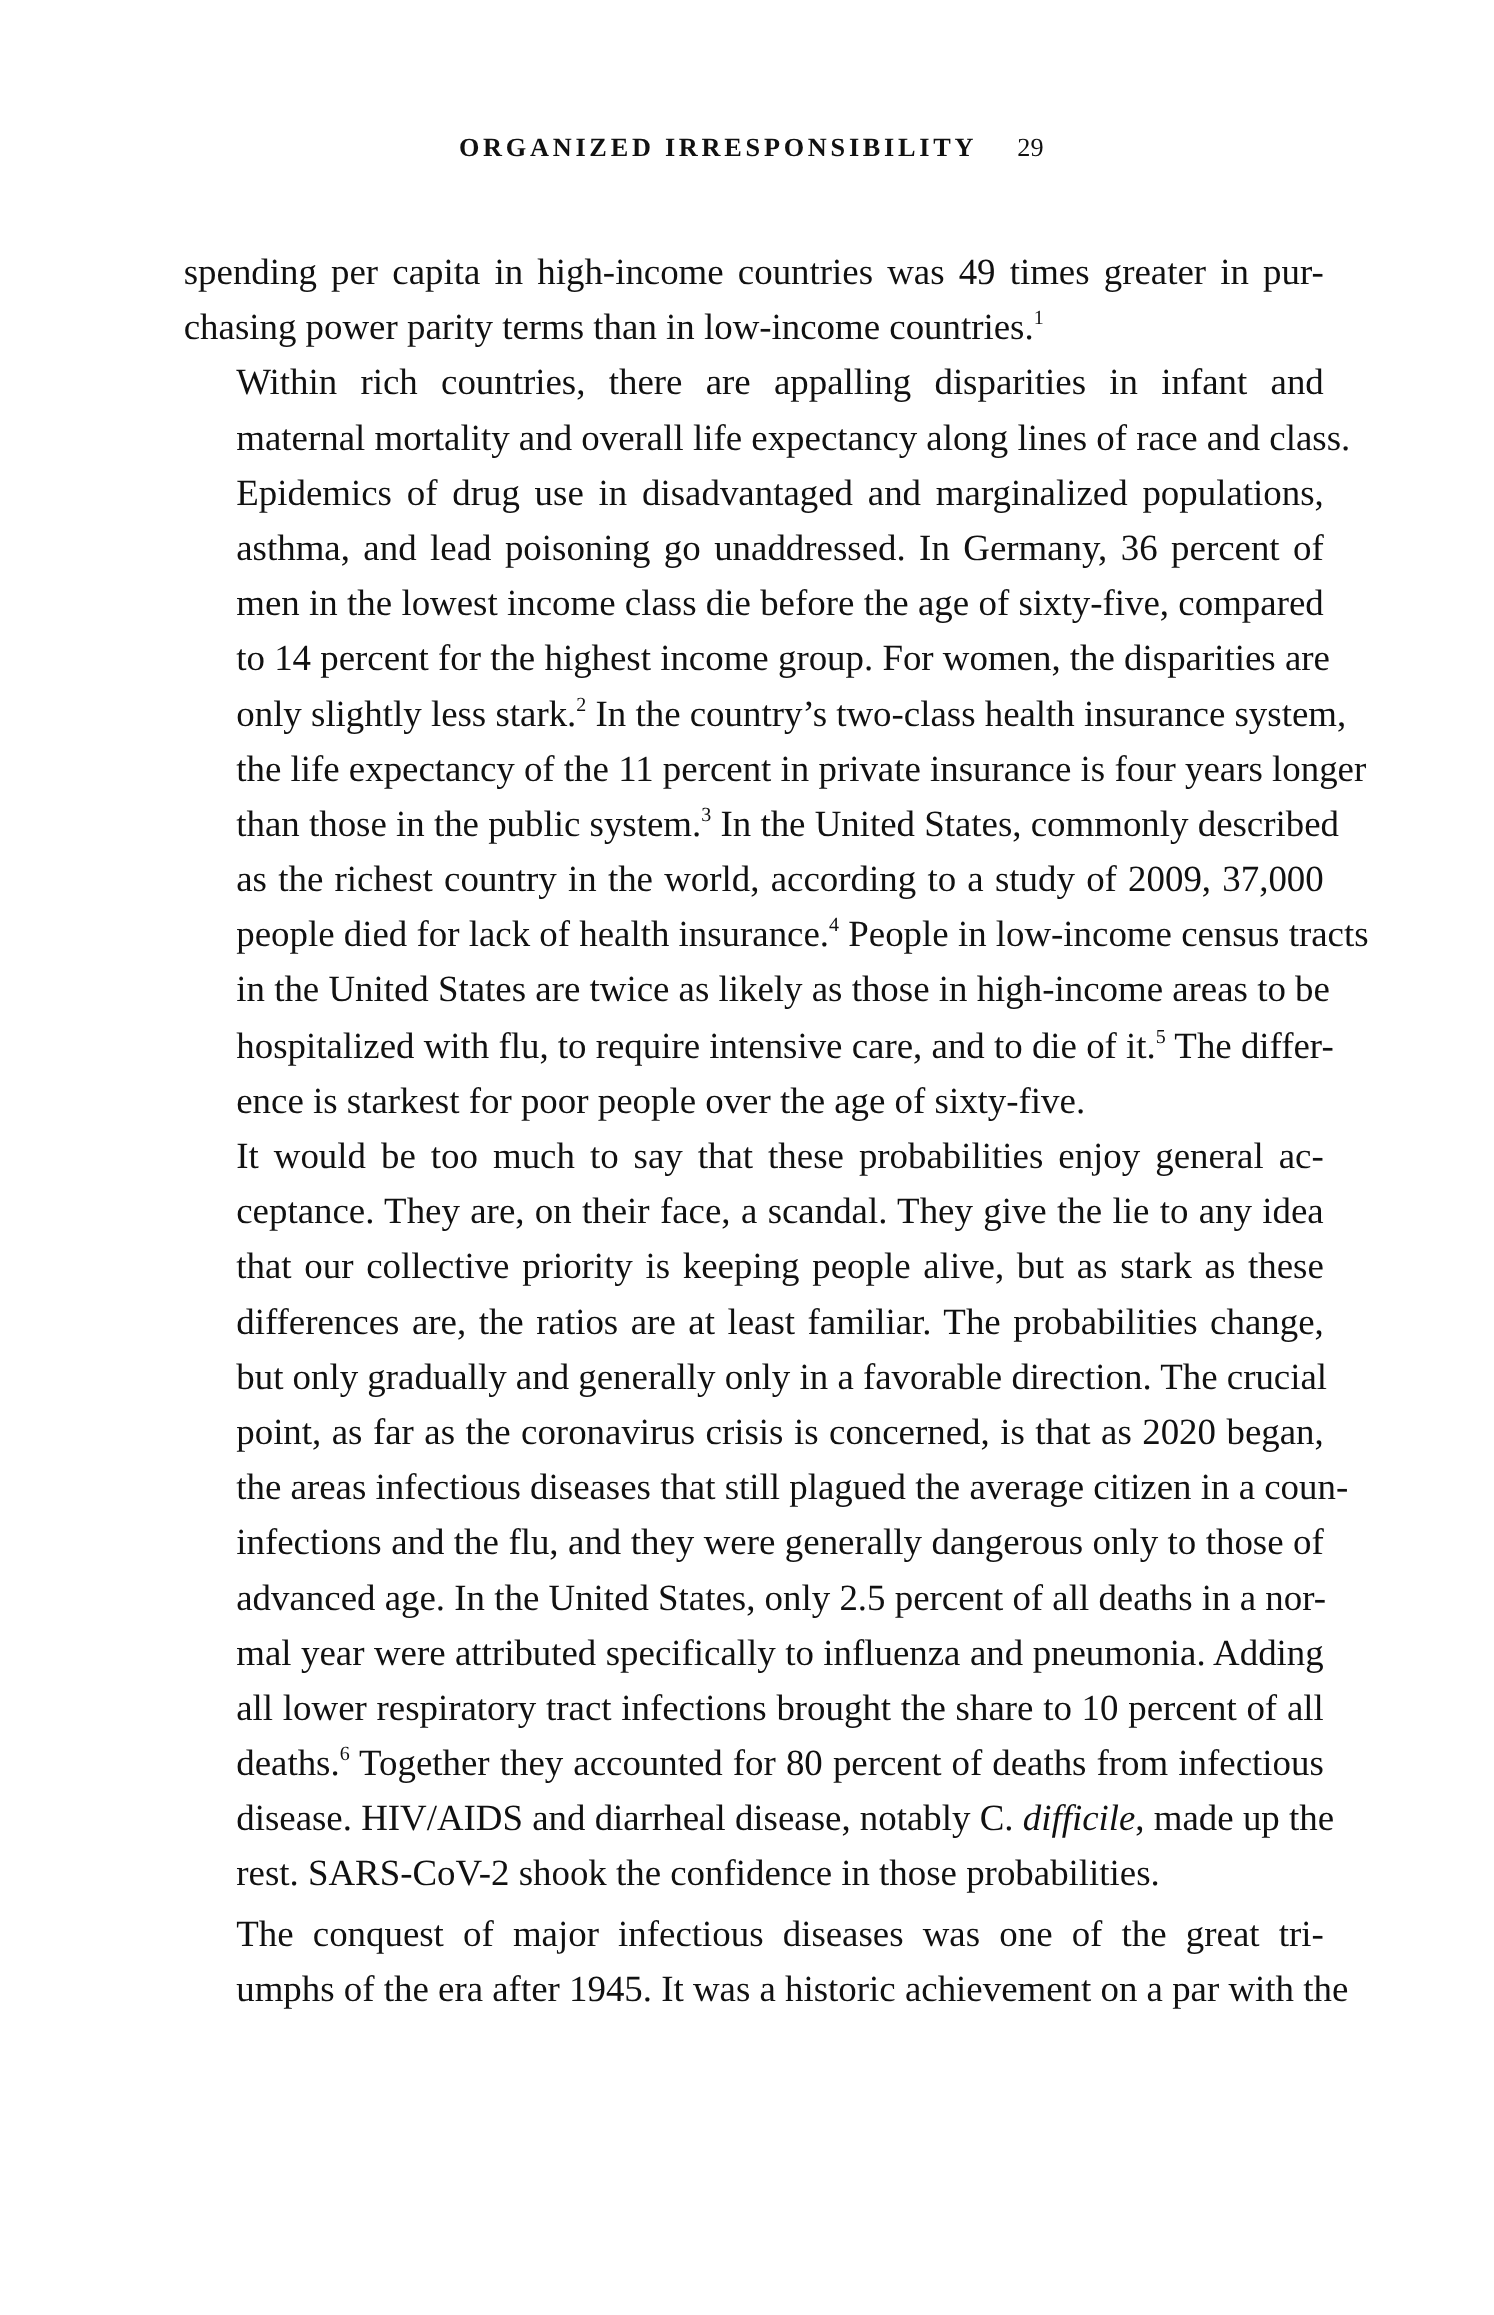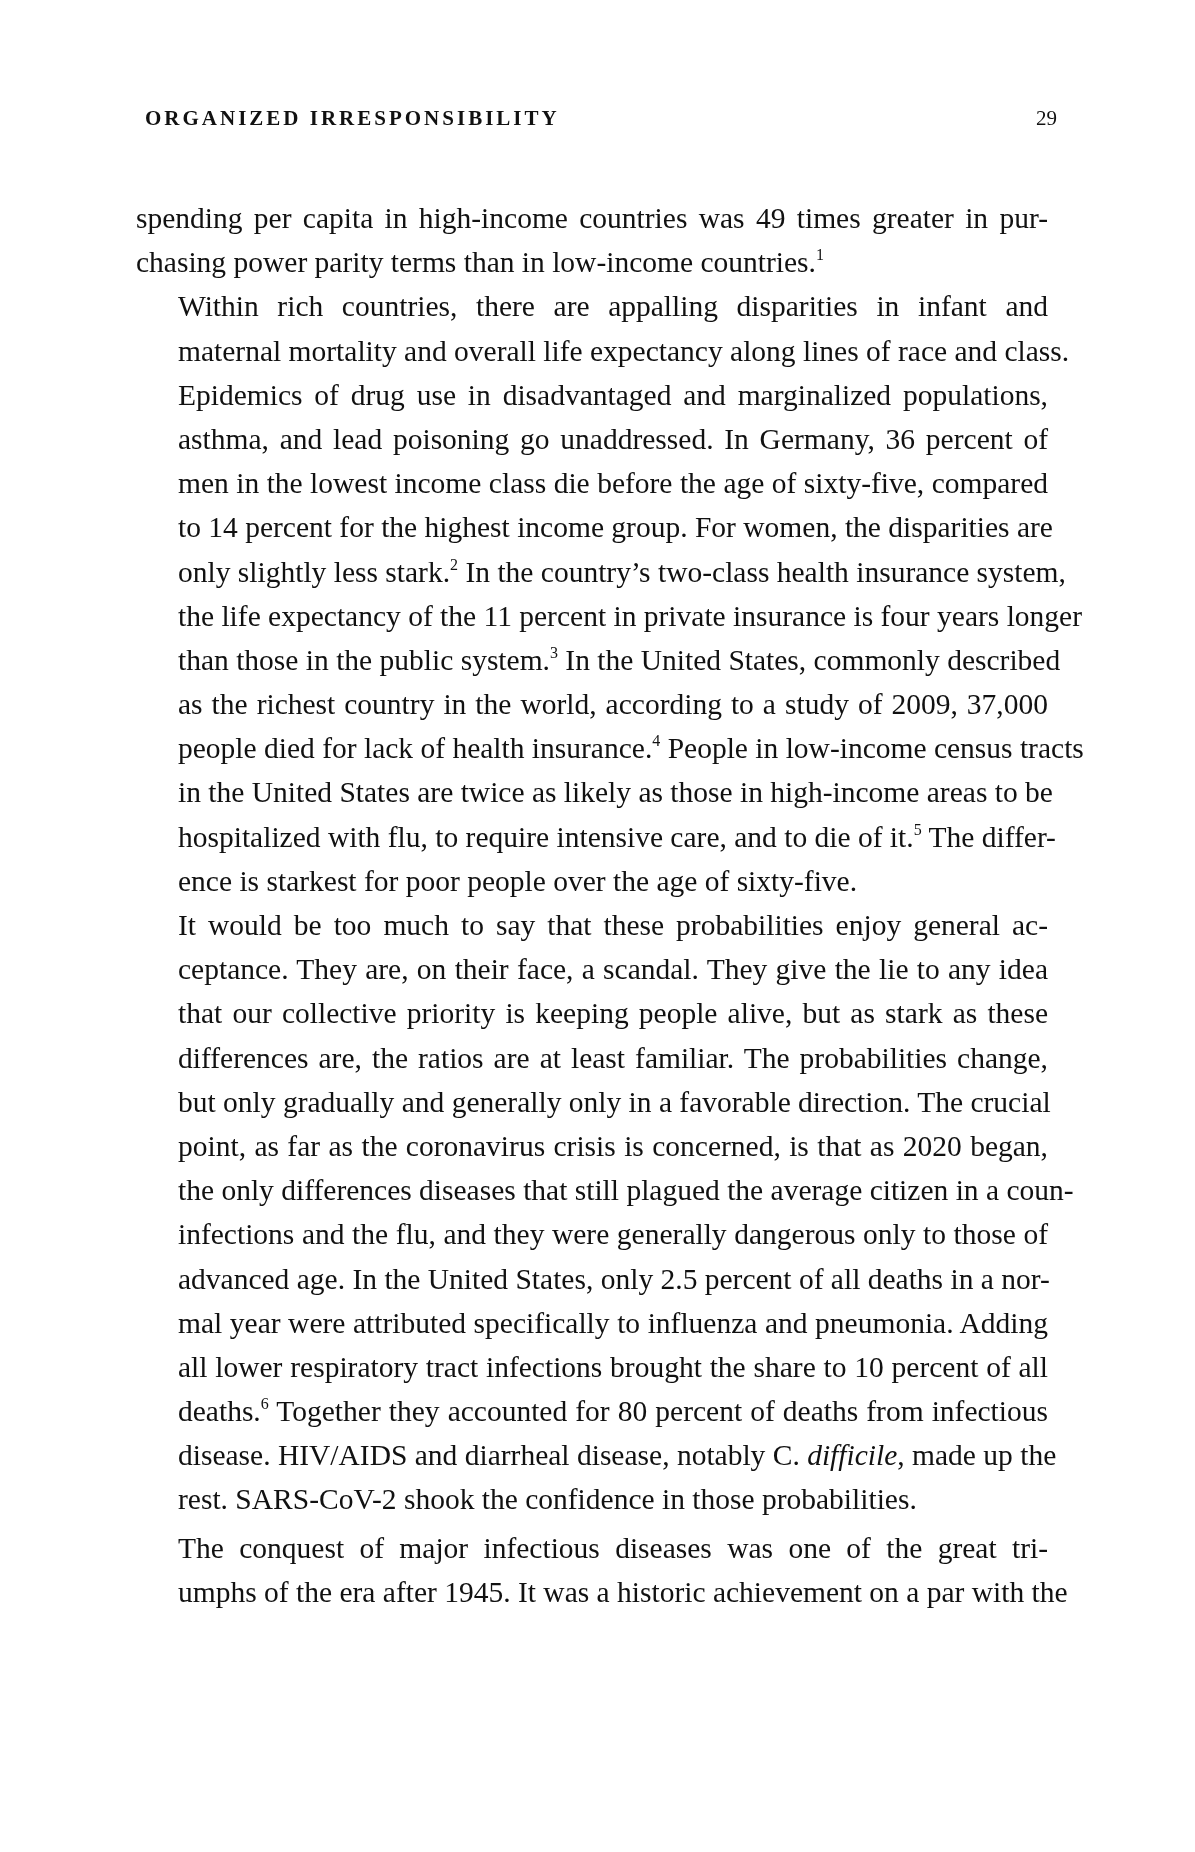--- a/index.html
+++ b/index.html
@@ -14,37 +14,37 @@
       overflow: hidden;
       color: #111111;
     }
     .running-head {
       position: absolute;
       left: 145px;
       top: 106px;
       width: 912px;
       height: 30px;
       display: flex;
-      justify-content: space-between;
+      justify-content: center;
       align-items: baseline;
     }
     .running-title {
       font-family: "Liberation Serif", serif;
       font-weight: bold;
       font-size: 21px;
       letter-spacing: 3px;
     }
     .page-number {
       font-family: "Liberation Serif", serif;
       font-size: 21px;
       margin-left: 32px;
     }
     .text-block {
       position: absolute;
-      left: 136px;
+      left: 147px;
       top: 196px;
       width: 912px;
       font-family: "Liberation Serif", serif;
       font-size: 29.5px;
       line-height: 44.2px;
     }
     .para {
       margin: 0;
       text-align: justify;
       text-align-last: left;
@@ -96,21 +96,21 @@
     <span class="line">hospitalized with flu, to require intensive care, and to die of it.<sup>5</sup> The differ-</span>
     <span class="line last">ence is starkest for poor people over the age of sixty-five.</span>
   </div>
   <div class="para indent">
     <span class="line">It would be too much to say that these probabilities enjoy general ac-</span>
     <span class="line">ceptance. They are, on their face, a scandal. They give the lie to any idea</span>
     <span class="line">that our collective priority is keeping people alive, but as stark as these</span>
     <span class="line">differences are, the ratios are at least familiar. The probabilities change,</span>
     <span class="line">but only gradually and generally only in a favorable direction. The crucial</span>
     <span class="line">point, as far as the coronavirus crisis is concerned, is that as 2020 began,</span>
-    <span class="line">the only differences diseases that still plagued the average citizen in a coun-</span>
+    <span class="line">the areas infectious diseases that still plagued the average citizen in a coun-</span>
     <span class="line">infections and the flu, and they were generally dangerous only to those of</span>
     <span class="line">advanced age. In the United States, only 2.5 percent of all deaths in a nor-</span>
     <span class="line">mal year were attributed specifically to influenza and pneumonia. Adding</span>
     <span class="line">all lower respiratory tract infections brought the share to 10 percent of all</span>
     <span class="line">deaths.<sup>6</sup> Together they accounted for 80 percent of deaths from infectious</span>
     <span class="line">disease. HIV/AIDS and diarrheal disease, notably C. <em>difficile</em>, made up the</span>
     <span class="line last">rest. SARS-CoV-2 shook the confidence in those probabilities.</span>
   </div>
   <div class="para indent gap">
     <span class="line">The conquest of major infectious diseases was one of the great tri-</span>

